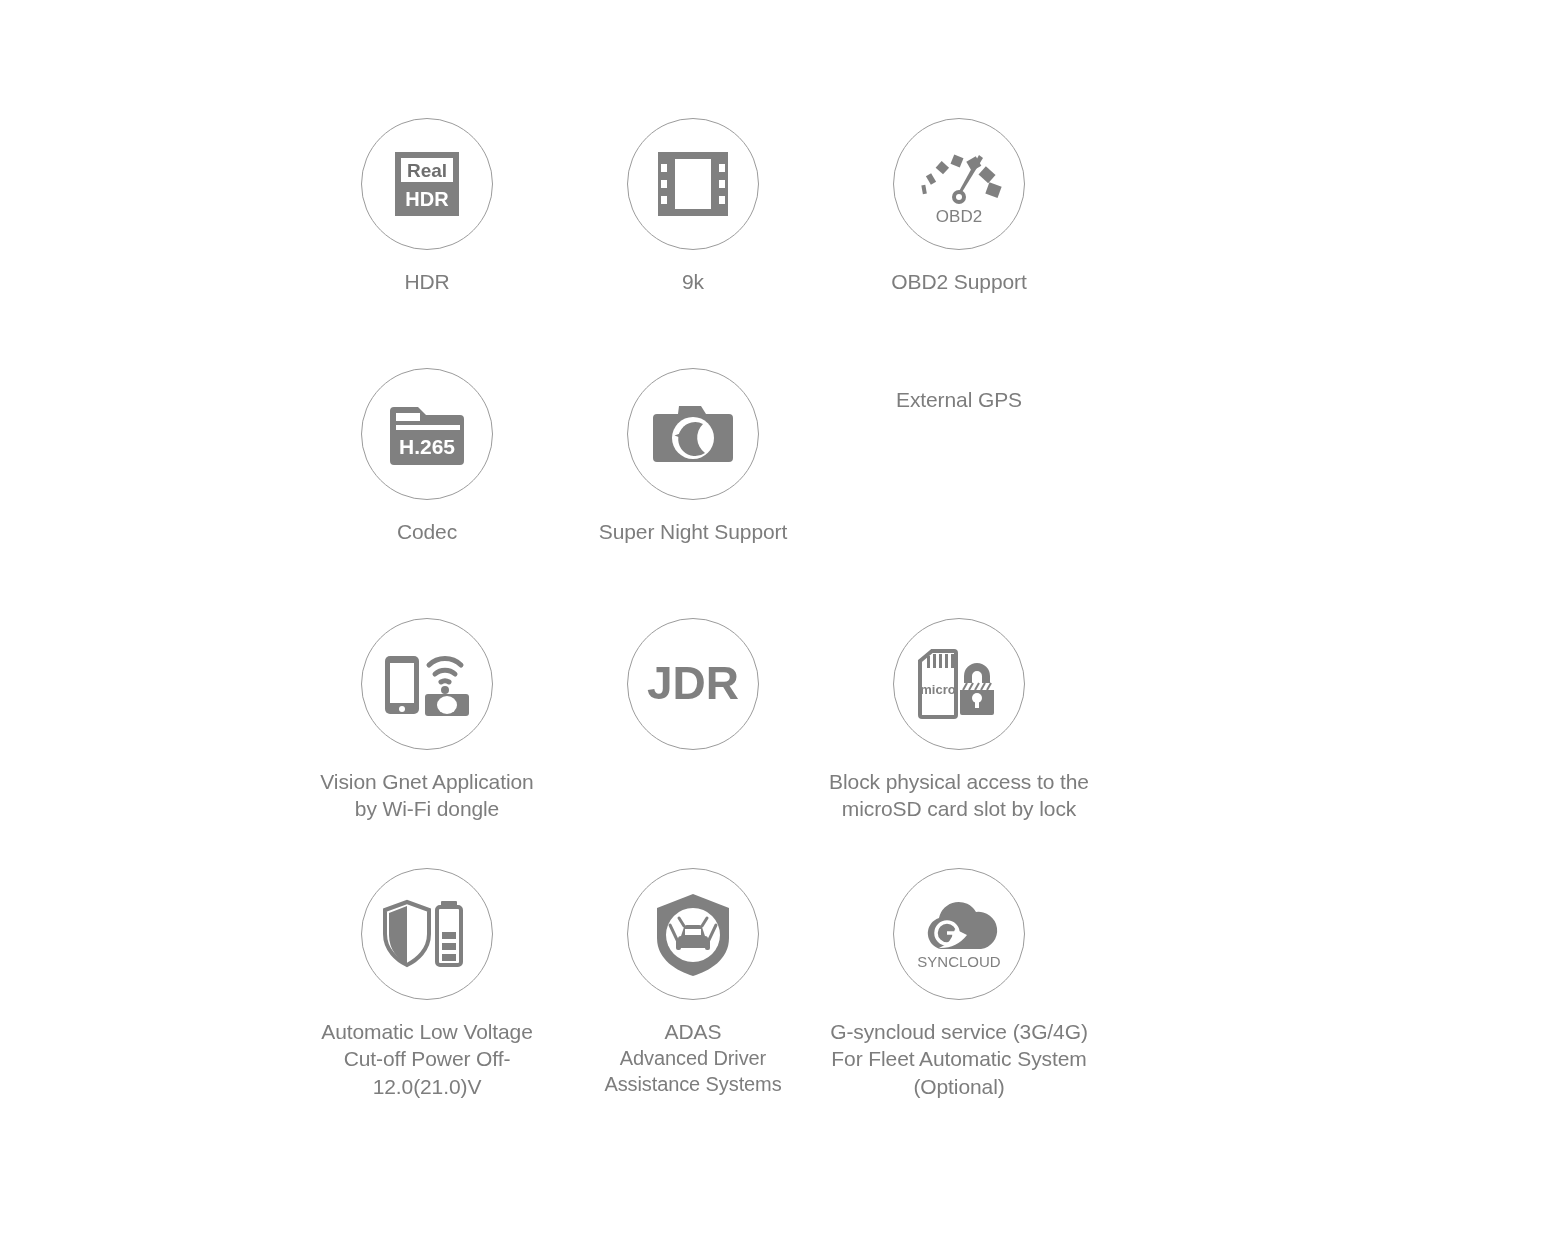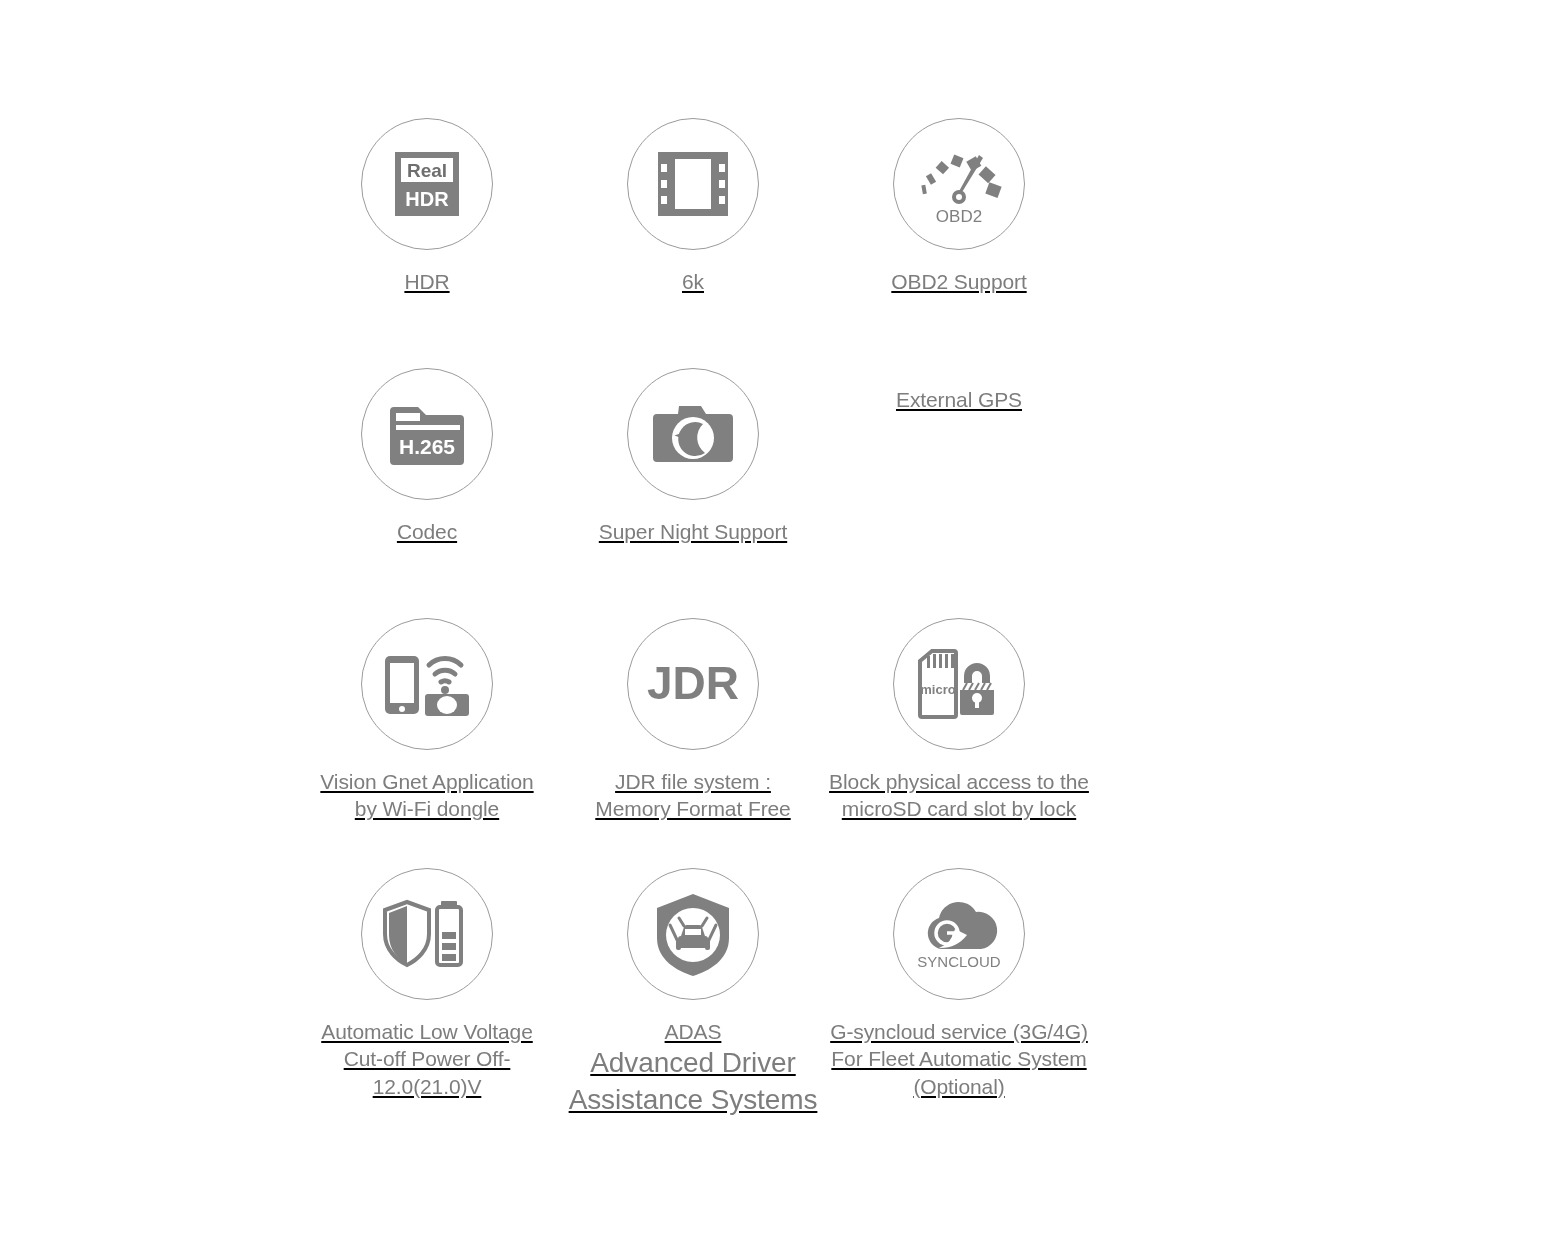--- a/index.html
+++ b/index.html
@@ -19,21 +19,20 @@
   }
 
   .grid-inner {
     position: absolute;
     left: 294px;
     top: 118px;
     width: 800px;
     display: grid;
     grid-template-columns: repeat(3, 266px);
     grid-template-rows: 250px 250px 250px 250px;
-    text-decoration: underline;
   }
 
   .feature-cell {
     display: flex;
     flex-direction: column;
     align-items: center;
   }
 
   .icon-circle {
     width: 132px;
@@ -53,21 +52,21 @@
     text-align: center;
     color: #7d7d7d;
     font-size: 21px;
     line-height: 1.30;
     white-space: pre-line;
     letter-spacing: -0.1px;
   }
 
   .caption-sub {
     display: block;
-    font-size: 28px;
+    font-size: 20px;
     line-height: 1.30;
     white-space: pre-line;
   }
 </style>
 </head>
 <body>
 
 <div id="feature-grid">
   <div class="grid-inner">
 
@@ -98,21 +97,21 @@
             <rect x="7" y="12" width="6" height="8"></rect>
             <rect x="7" y="28" width="6" height="8"></rect>
             <rect x="7" y="44" width="6" height="8"></rect>
             <rect x="65" y="12" width="6" height="8"></rect>
             <rect x="65" y="28" width="6" height="8"></rect>
             <rect x="65" y="44" width="6" height="8"></rect>
           </g>
           <rect x="21" y="12" width="36" height="40" fill="#ffffff"></rect>
         </svg>
       </div>
-      <div class="feature-caption">6k</div>
+      <div class="feature-caption">9k</div>
     </div>
 
     <div class="feature-cell">
       <div class="icon-circle">
         <svg width="92" height="86" viewBox="0 0 92 86">
           <g fill="#808080">
             <rect x="9" y="44" width="4" height="9" transform="rotate(-10 11 48)"></rect>
             <rect x="15" y="33" width="6" height="10" transform="rotate(-30 18 38)"></rect>
             <rect x="25" y="22" width="9" height="10" transform="rotate(-48 29 27)"></rect>
             <rect x="39" y="15" width="10" height="10" transform="rotate(-68 44 20)"></rect>
@@ -176,22 +175,20 @@
       <div class="feature-caption">Vision Gnet Application
 by Wi-Fi dongle</div>
     </div>
 
     <div class="feature-cell">
       <div class="icon-circle">
         <svg width="100" height="52" viewBox="0 0 100 52">
           <text x="50" y="41" text-anchor="middle" font-family="Liberation Sans, sans-serif" font-size="46" font-weight="bold" fill="#808080">JDR</text>
         </svg>
       </div>
-      <div class="feature-caption">JDR file system :
-Memory Format Free</div>
     </div>
 
     <div class="feature-cell">
       <div class="icon-circle">
         <svg width="88" height="70" viewBox="0 0 88 70">
           <path d="M5 12 L17 2 h22 a2 2 0 0 1 2 2 v62 a2 2 0 0 1 -2 2 h-32 a2 2 0 0 1 -2 -2 z" fill="#ffffff" stroke="#808080" stroke-width="4"></path>
           <g fill="#808080">
             <rect x="12" y="7" width="3" height="12"></rect>
             <rect x="18" y="5" width="3" height="14"></rect>
             <rect x="24" y="5" width="3" height="14"></rect>

